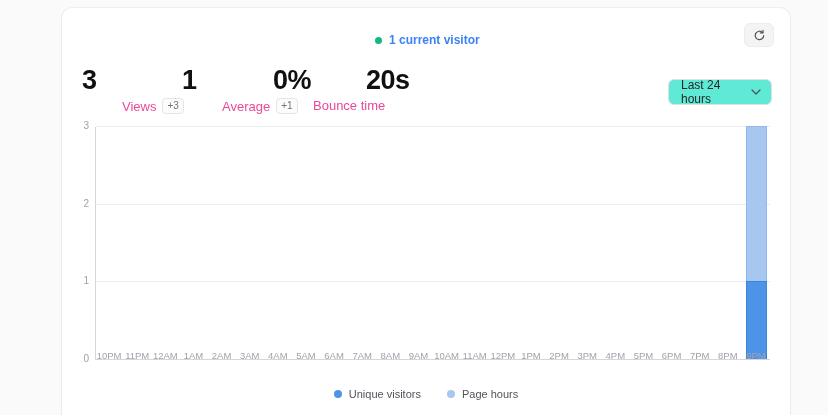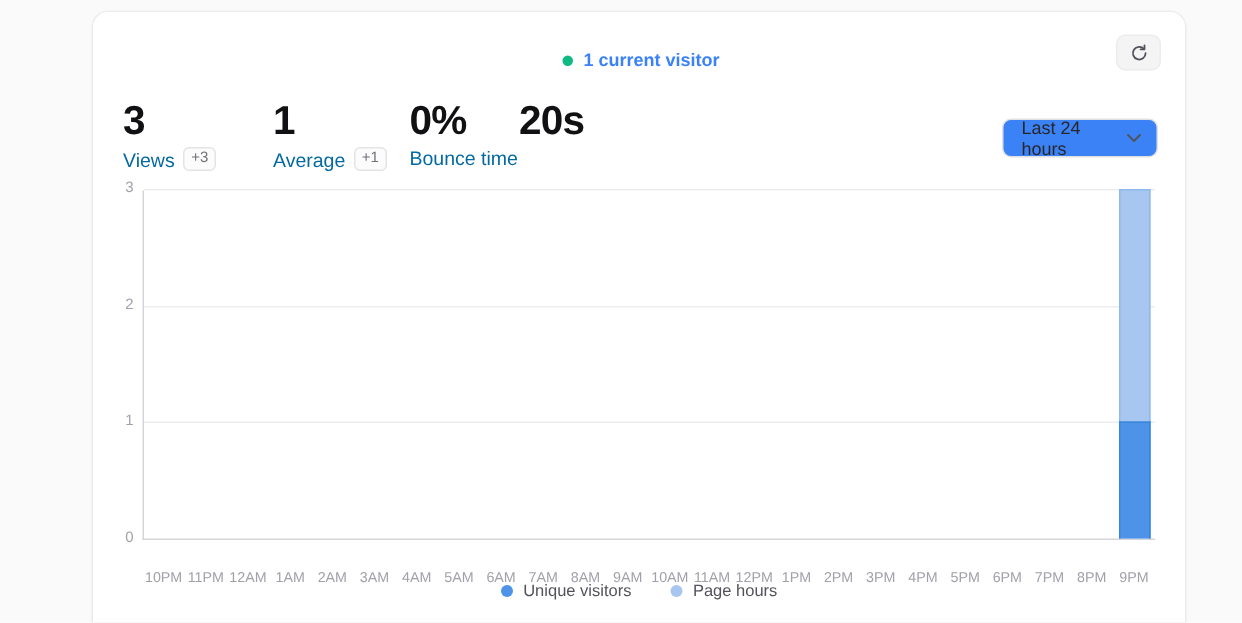--- a/index.html
+++ b/index.html
@@ -29,49 +29,49 @@
     font-size:12px; font-weight:700; color:#3b82f6;
   }
   .green-dot { width:7px; height:7px; border-radius:50%; }
   .refresh-btn {
     position:absolute; left:682px; top:15px; width:30px; height:24px;
     background:#f4f4f5; border:1px solid #ececee; border-radius:6px;
     display:flex; align-items:center; justify-content:center; cursor:pointer;
   }
   
   .stat { position:absolute; top:57px; }
-  .stat-1 { left:20px; } .stat-2 { left:120px; } .stat-3 { left:211px; } .stat-4 { left:284px; }
+  .stat-1 { left:20px; } .stat-2 { left:120px; } .stat-3 { left:211px; } .stat-4 { left:304px; }
   .stat-value { font-size:27px; font-weight:700; line-height:30px; color:#111113; letter-spacing:-0.5px; }
   .stat-label-row { display:flex; align-items:center; gap:6px; margin-top:3px; }
-  .stat-label { font-size:13px; color:#0369a1; }
+  .stat-label { font-size:13px; color:#ec4899;margin-left:40px; }
   .stat-badge {
     font-size:10px; color:#71717a; background:#fcfcfc;
     border:1px solid #e4e4e7; border-radius:4px; padding:1px 4px; line-height:12px;
   }
   
   .range-select {
     position:absolute; left:606px; top:71px; width:104px; height:26px;
-    background:#3b82f6; border:1px solid #e0e0e3; border-radius:6px;
+    background:#5eead4; border:1px solid #e0e0e3; border-radius:6px;
     display:flex; align-items:center; justify-content:space-between;
     padding:0 10px 0 12px; cursor:pointer;
     font-size:12px; color:#27272a;
   }
   
   .chart-plot {
     position:absolute; left:33px; top:119px; width:675px; height:233px;
     border-left:1px solid #d6d6da; border-bottom:1px solid #d6d6da;
   }
   .gridline { position:absolute; left:0; right:0; height:1px; background:#ededef; }
   .ytick {
     position:absolute; left:-27px; width:20px; text-align:right;
     font-size:10px; color:#a1a1aa;
   }
   .bar { position:absolute; bottom:0; border-style:solid; border-width:1px 1px 0 1px; }
   .xticks {
-    position:absolute; left:33px; top:372px; width:675px;
+    position:absolute; left:33px; top:342px; width:675px;
     display:flex;
   }
   .xticks span { flex:1; text-align:center; font-size:9.5px; color:#a1a1aa; }
   
   .legend {
     position:absolute; left:0; right:0; top:380px;
     display:flex; justify-content:center; gap:26px;
   }
   .legend-item { display:flex; align-items:center; gap:7px; font-size:11px; color:#52525b; }
   .legend-dot { width:8px; height:8px; border-radius:50%; }

